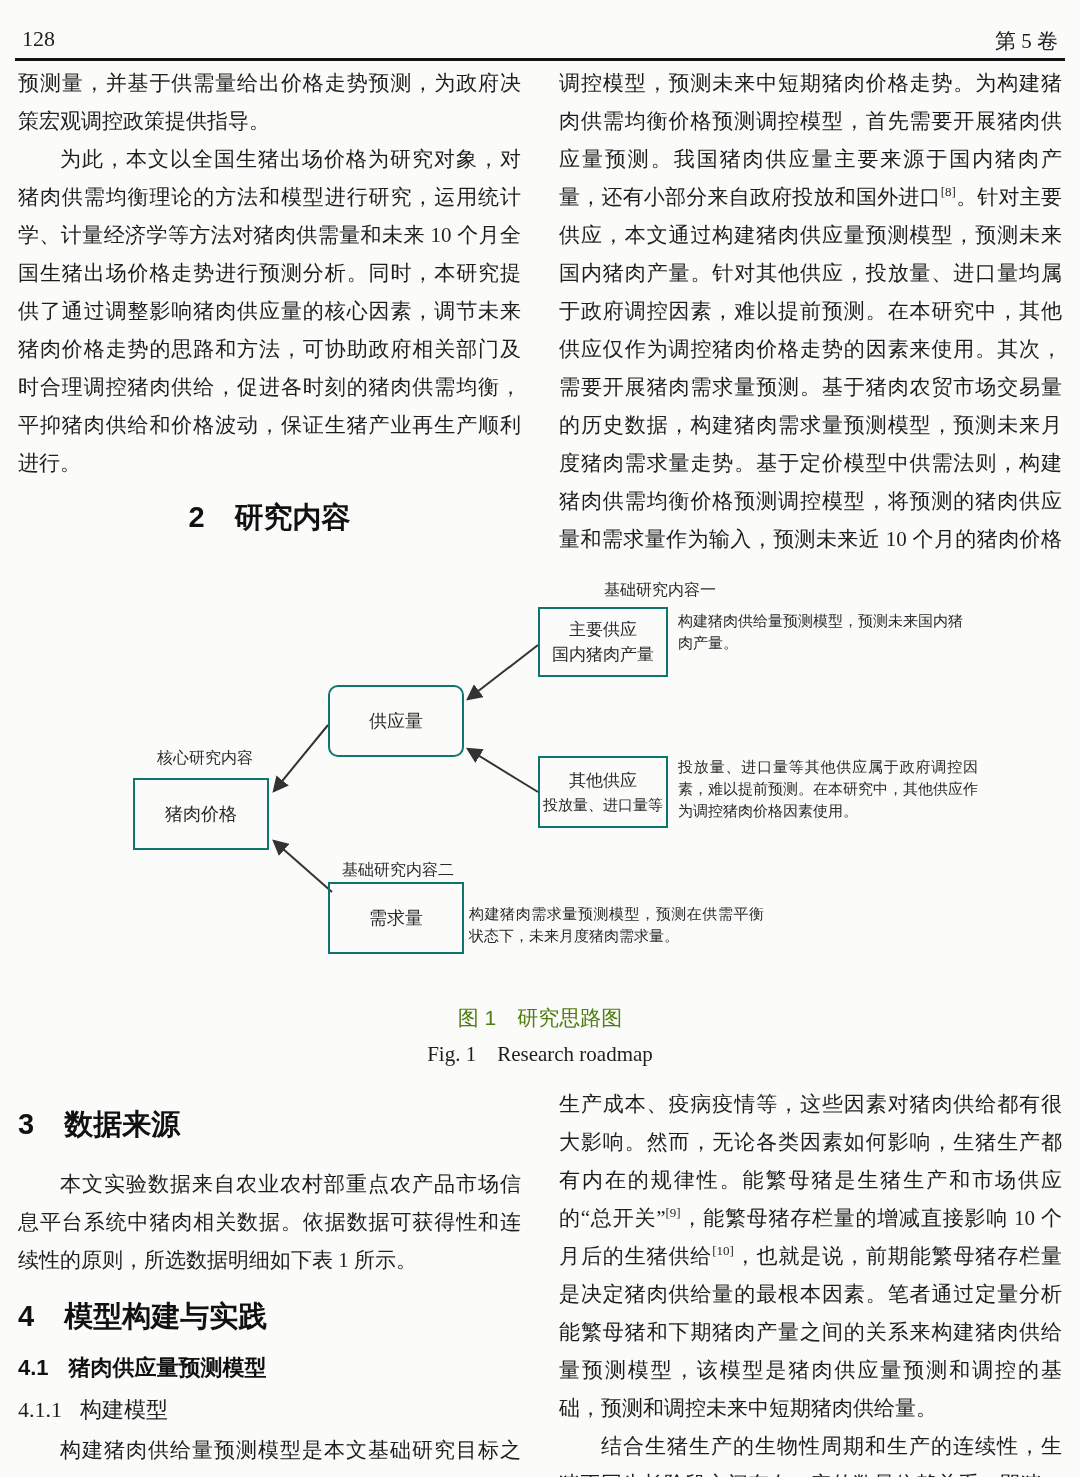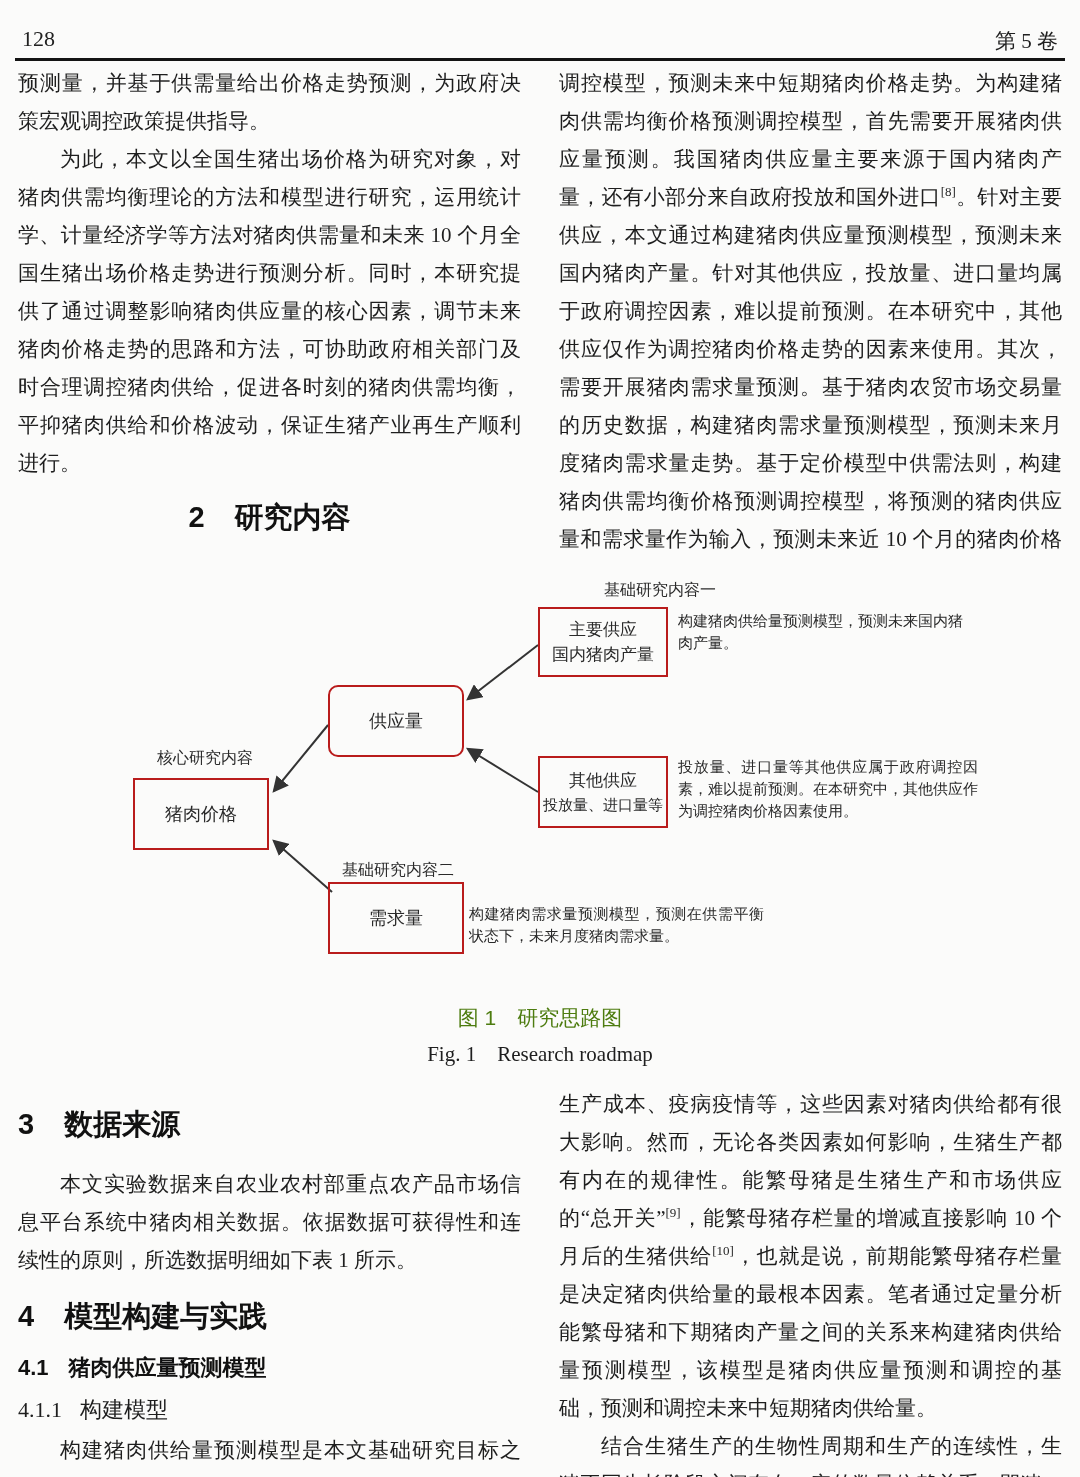--- a/index.html
+++ b/index.html
@@ -47,21 +47,21 @@
   .m-h2 { margin:16px 0 14px 0;text-align:center; }
   .m-p3 { margin-top:4px; }
   .m-h3 { margin:20px 0 20px 0; }
   .m-h4 { margin:18px 0 16px 0; }
   .m-s41 { margin:0 0 12px 0; }
   .m-s411 { margin:0 0 6px 0; }
 
   
   .diagram { position:absolute; left:0; top:560px; width:1080px; height:446px; }
   .dg-box {
-    position:absolute; border:2px solid #b91c1c; background:transparent;
+    position:absolute; border:2px solid #0f766e; background:transparent;
     display:flex; flex-direction:column; align-items:center; justify-content:center;
     text-align:left; font-size:18px; color:#2a2a2a; line-height:26px;
   }
   .dg-box .small { font-size:15px; line-height:24px; }
   .dg-box .mid { font-size:17px; line-height:25px; }
   .dg-label { position:absolute; font-size:16px; color:#2a2a2a; white-space:nowrap; }
   .dg-ann { position:absolute; font-size:15px; line-height:22px; color:#2a2a2a; text-align:justify; }
   .dg-svg { position:absolute; left:0; top:0; width:1080px; height:446px; }
   .dg-svg line { stroke:#333; stroke-width:2; }
 

